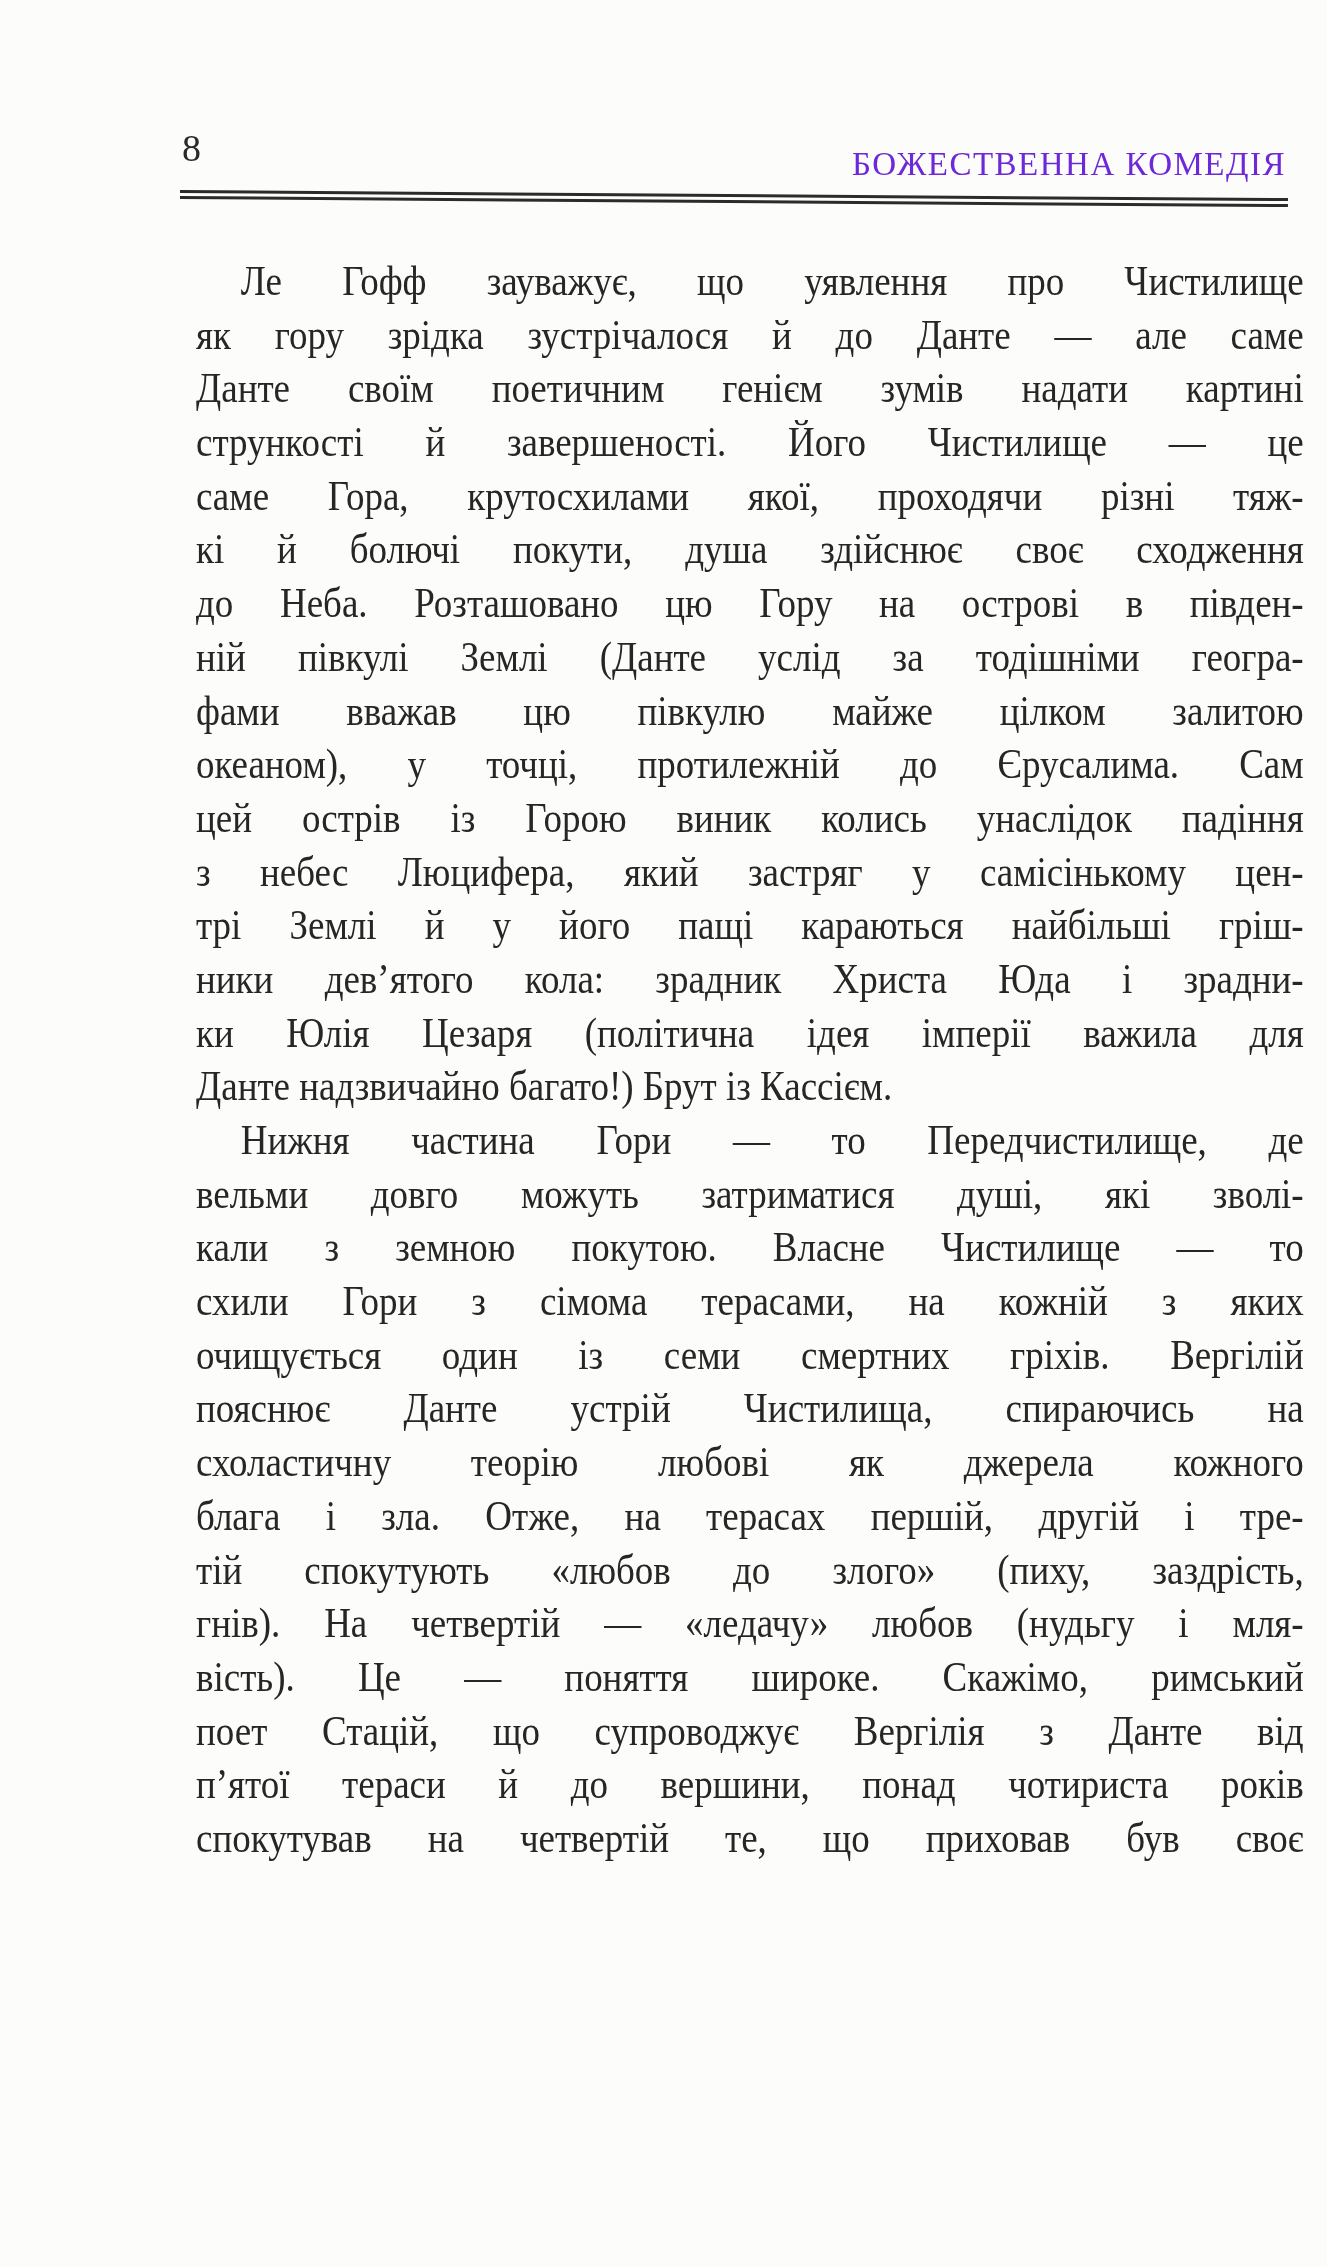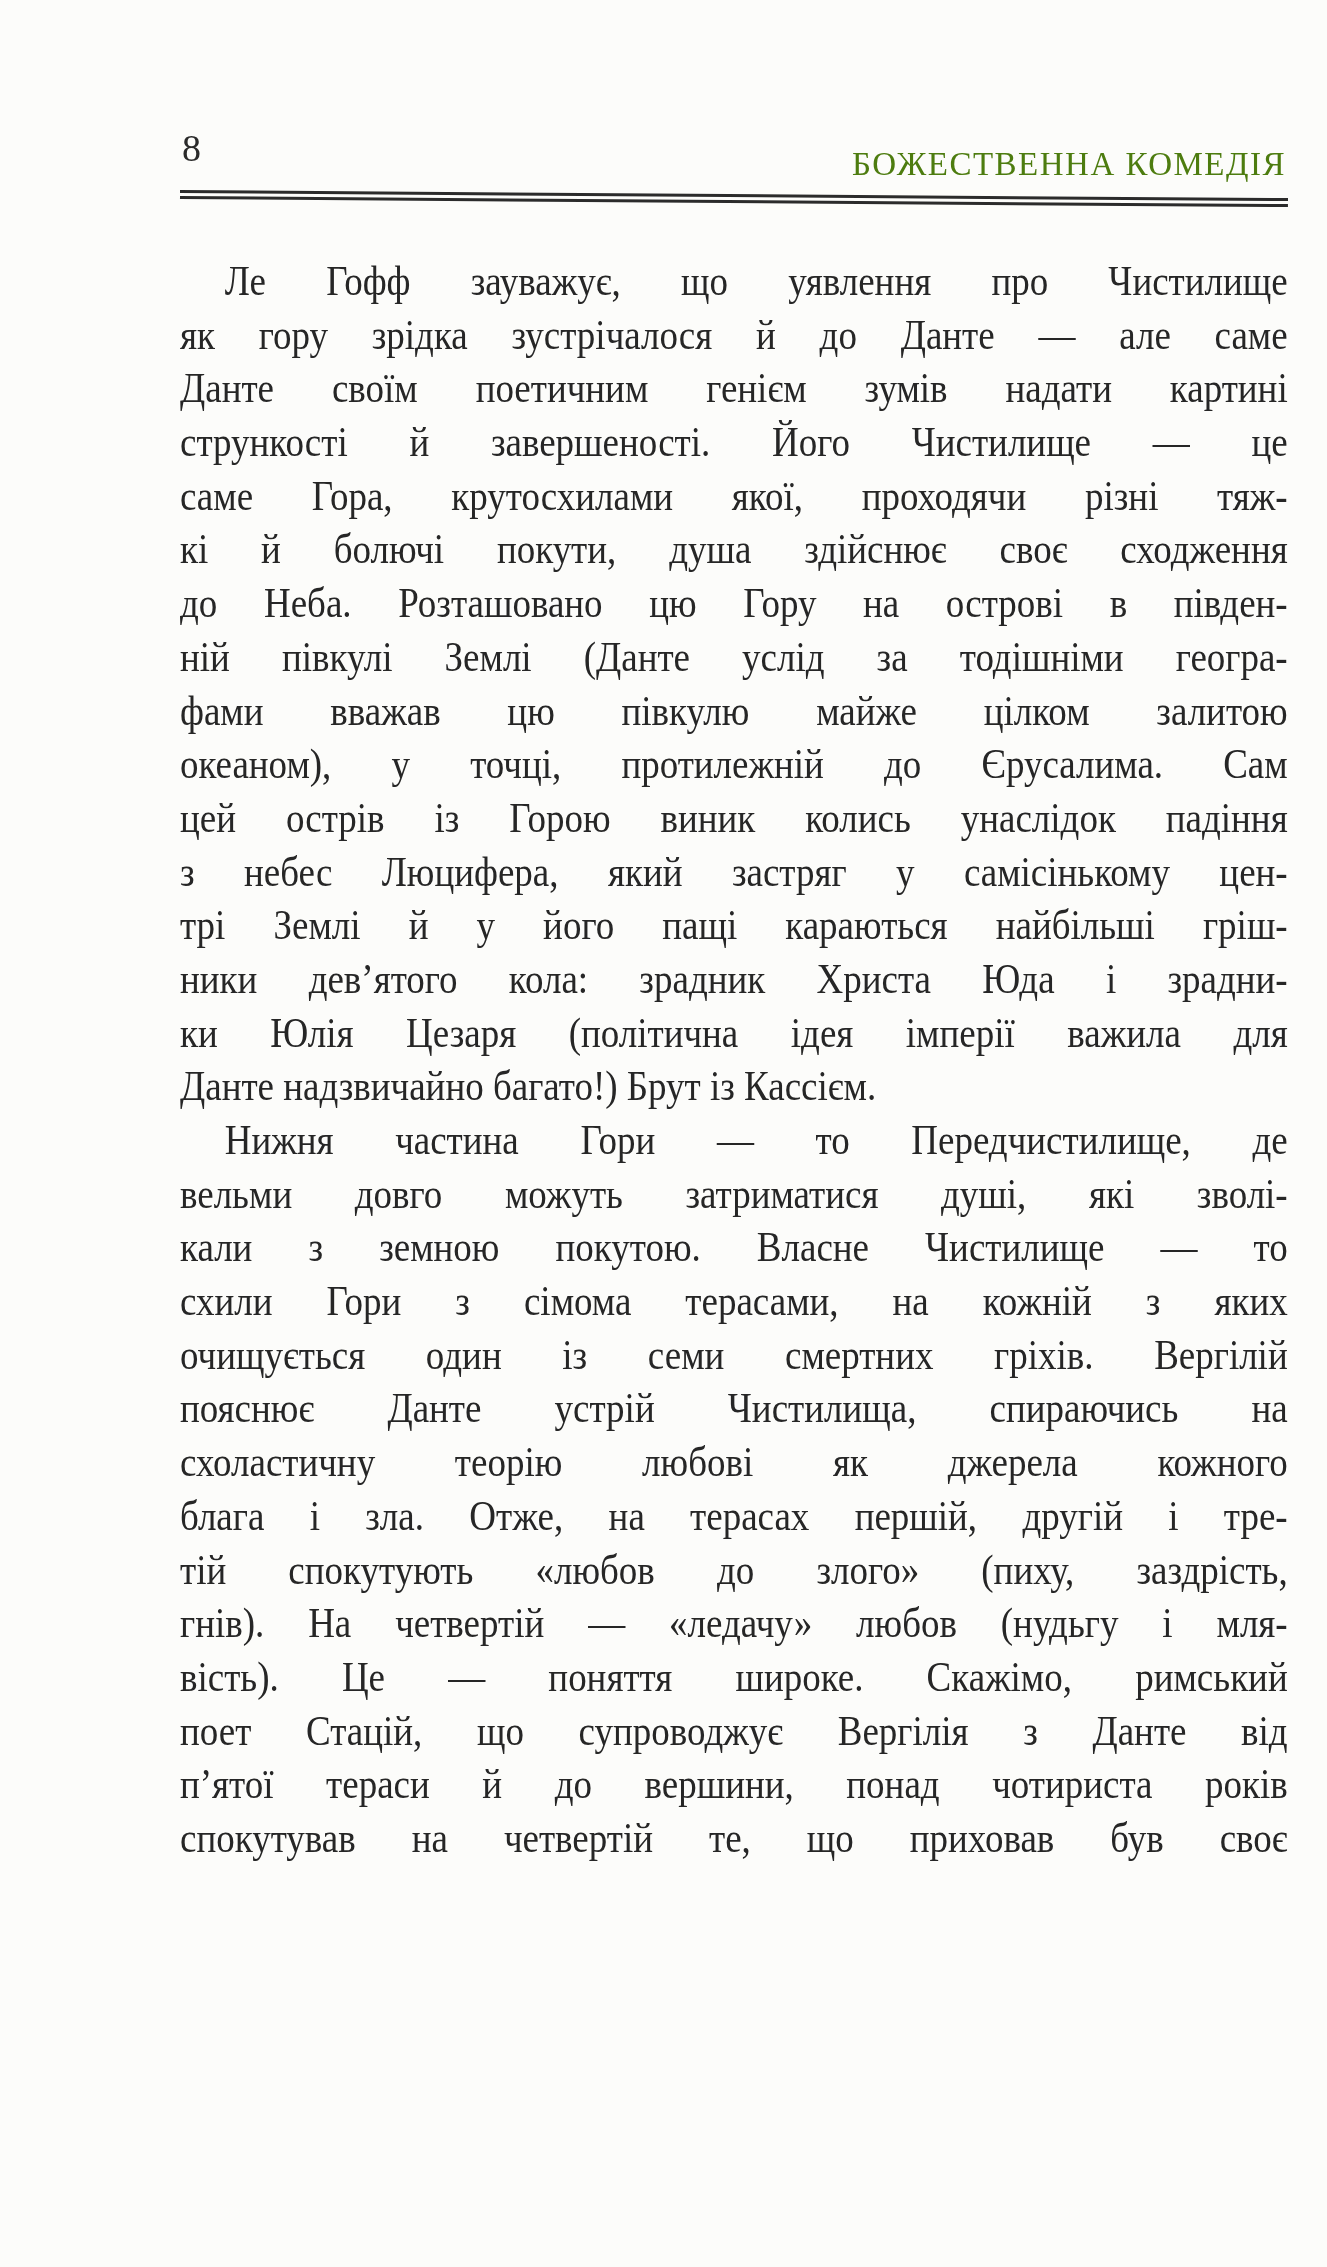--- a/index.html
+++ b/index.html
@@ -36,21 +36,21 @@
       line-height: 40px;
       color: #2a2a2a;
     }
     .book-title {
       position: absolute;
       right: 2px;
       top: 18px;
       font-size: 33px;
       line-height: 36px;
       letter-spacing: 1.5px;
-      color: #4d7c0f;
+      color: #6d28d9;
       white-space: nowrap;
     }
     .rule {
       position: absolute;
       top: 190px;
       left: 0;
       width: 1108px;
       height: 10px;
       transform: rotate(0.42deg);
       transform-origin: left center;
@@ -67,21 +67,21 @@
       position: absolute;
       top: 6px;
       left: 0;
       width: 100%;
       height: 3px;
       background: #2b2b2b;
     }
     .body-text {
       position: absolute;
       top: 254px;
-      left: 0;
+      left: 16px;
       width: 1108px;
     }
     .text-line {
       display: block;
       height: 53.7px;
       line-height: 53.7px;
       font-size: 43px;
       white-space: nowrap;
       text-align: justify;
       text-align-last: justify;

